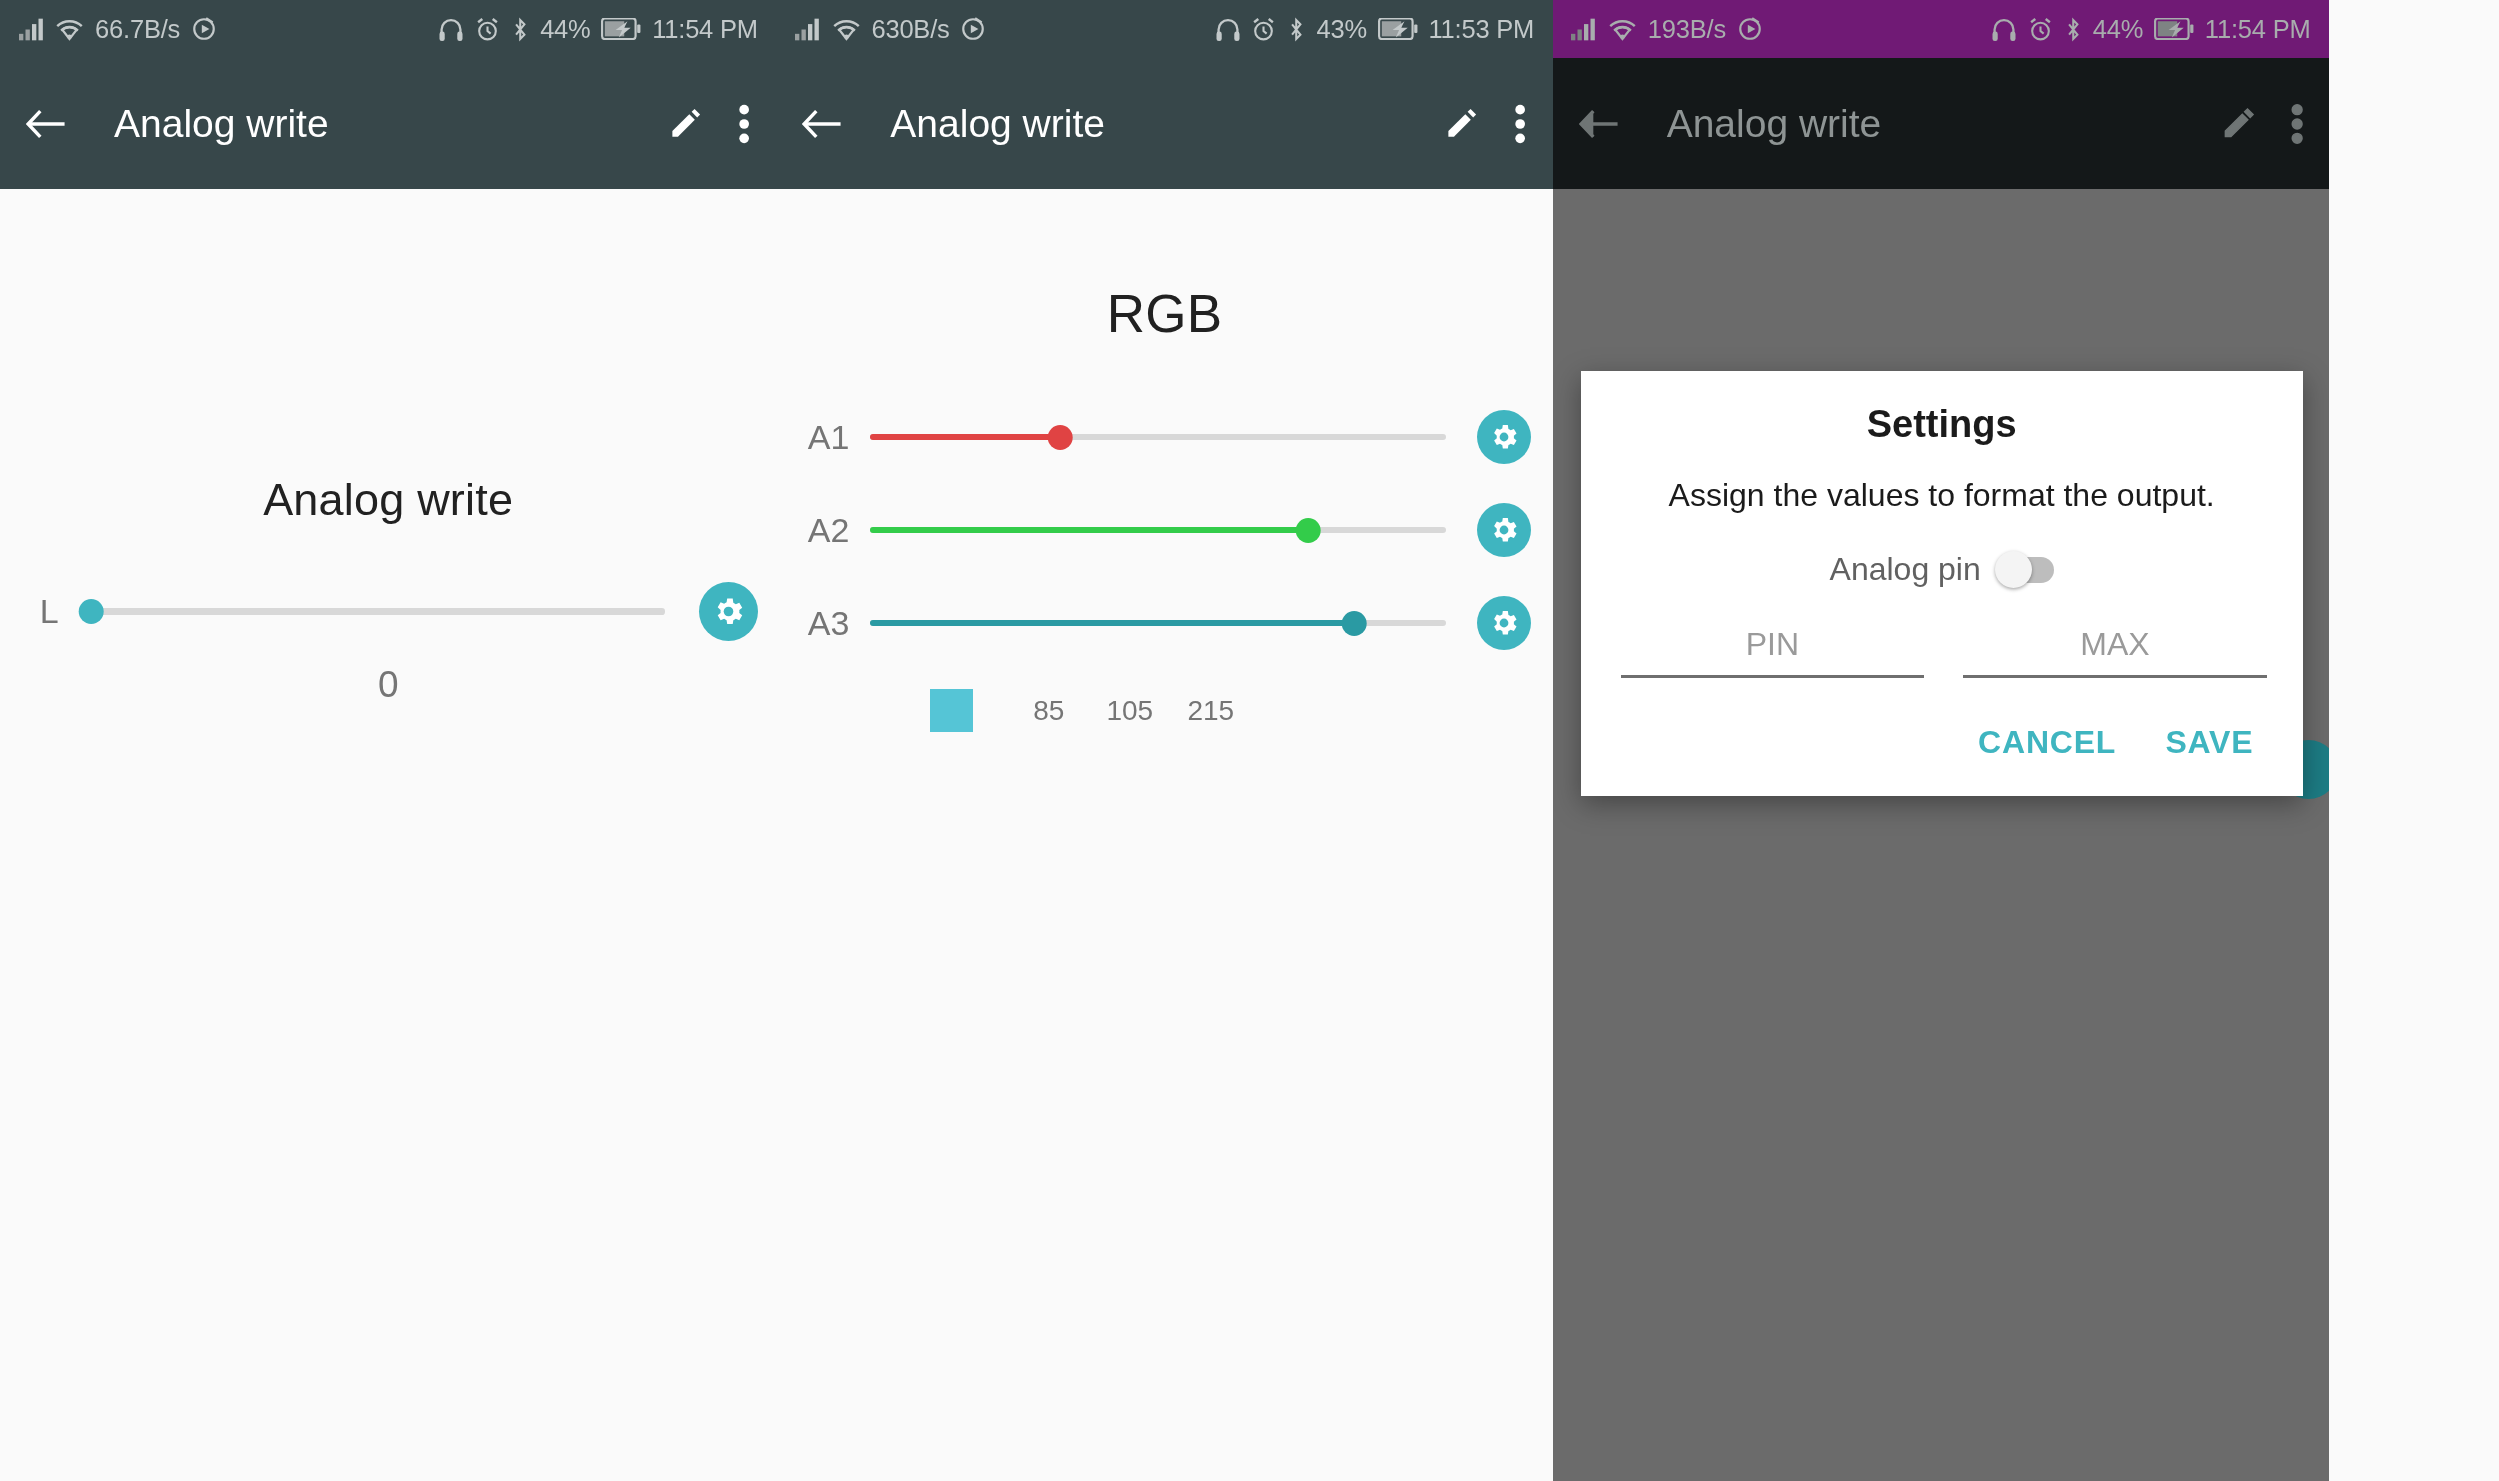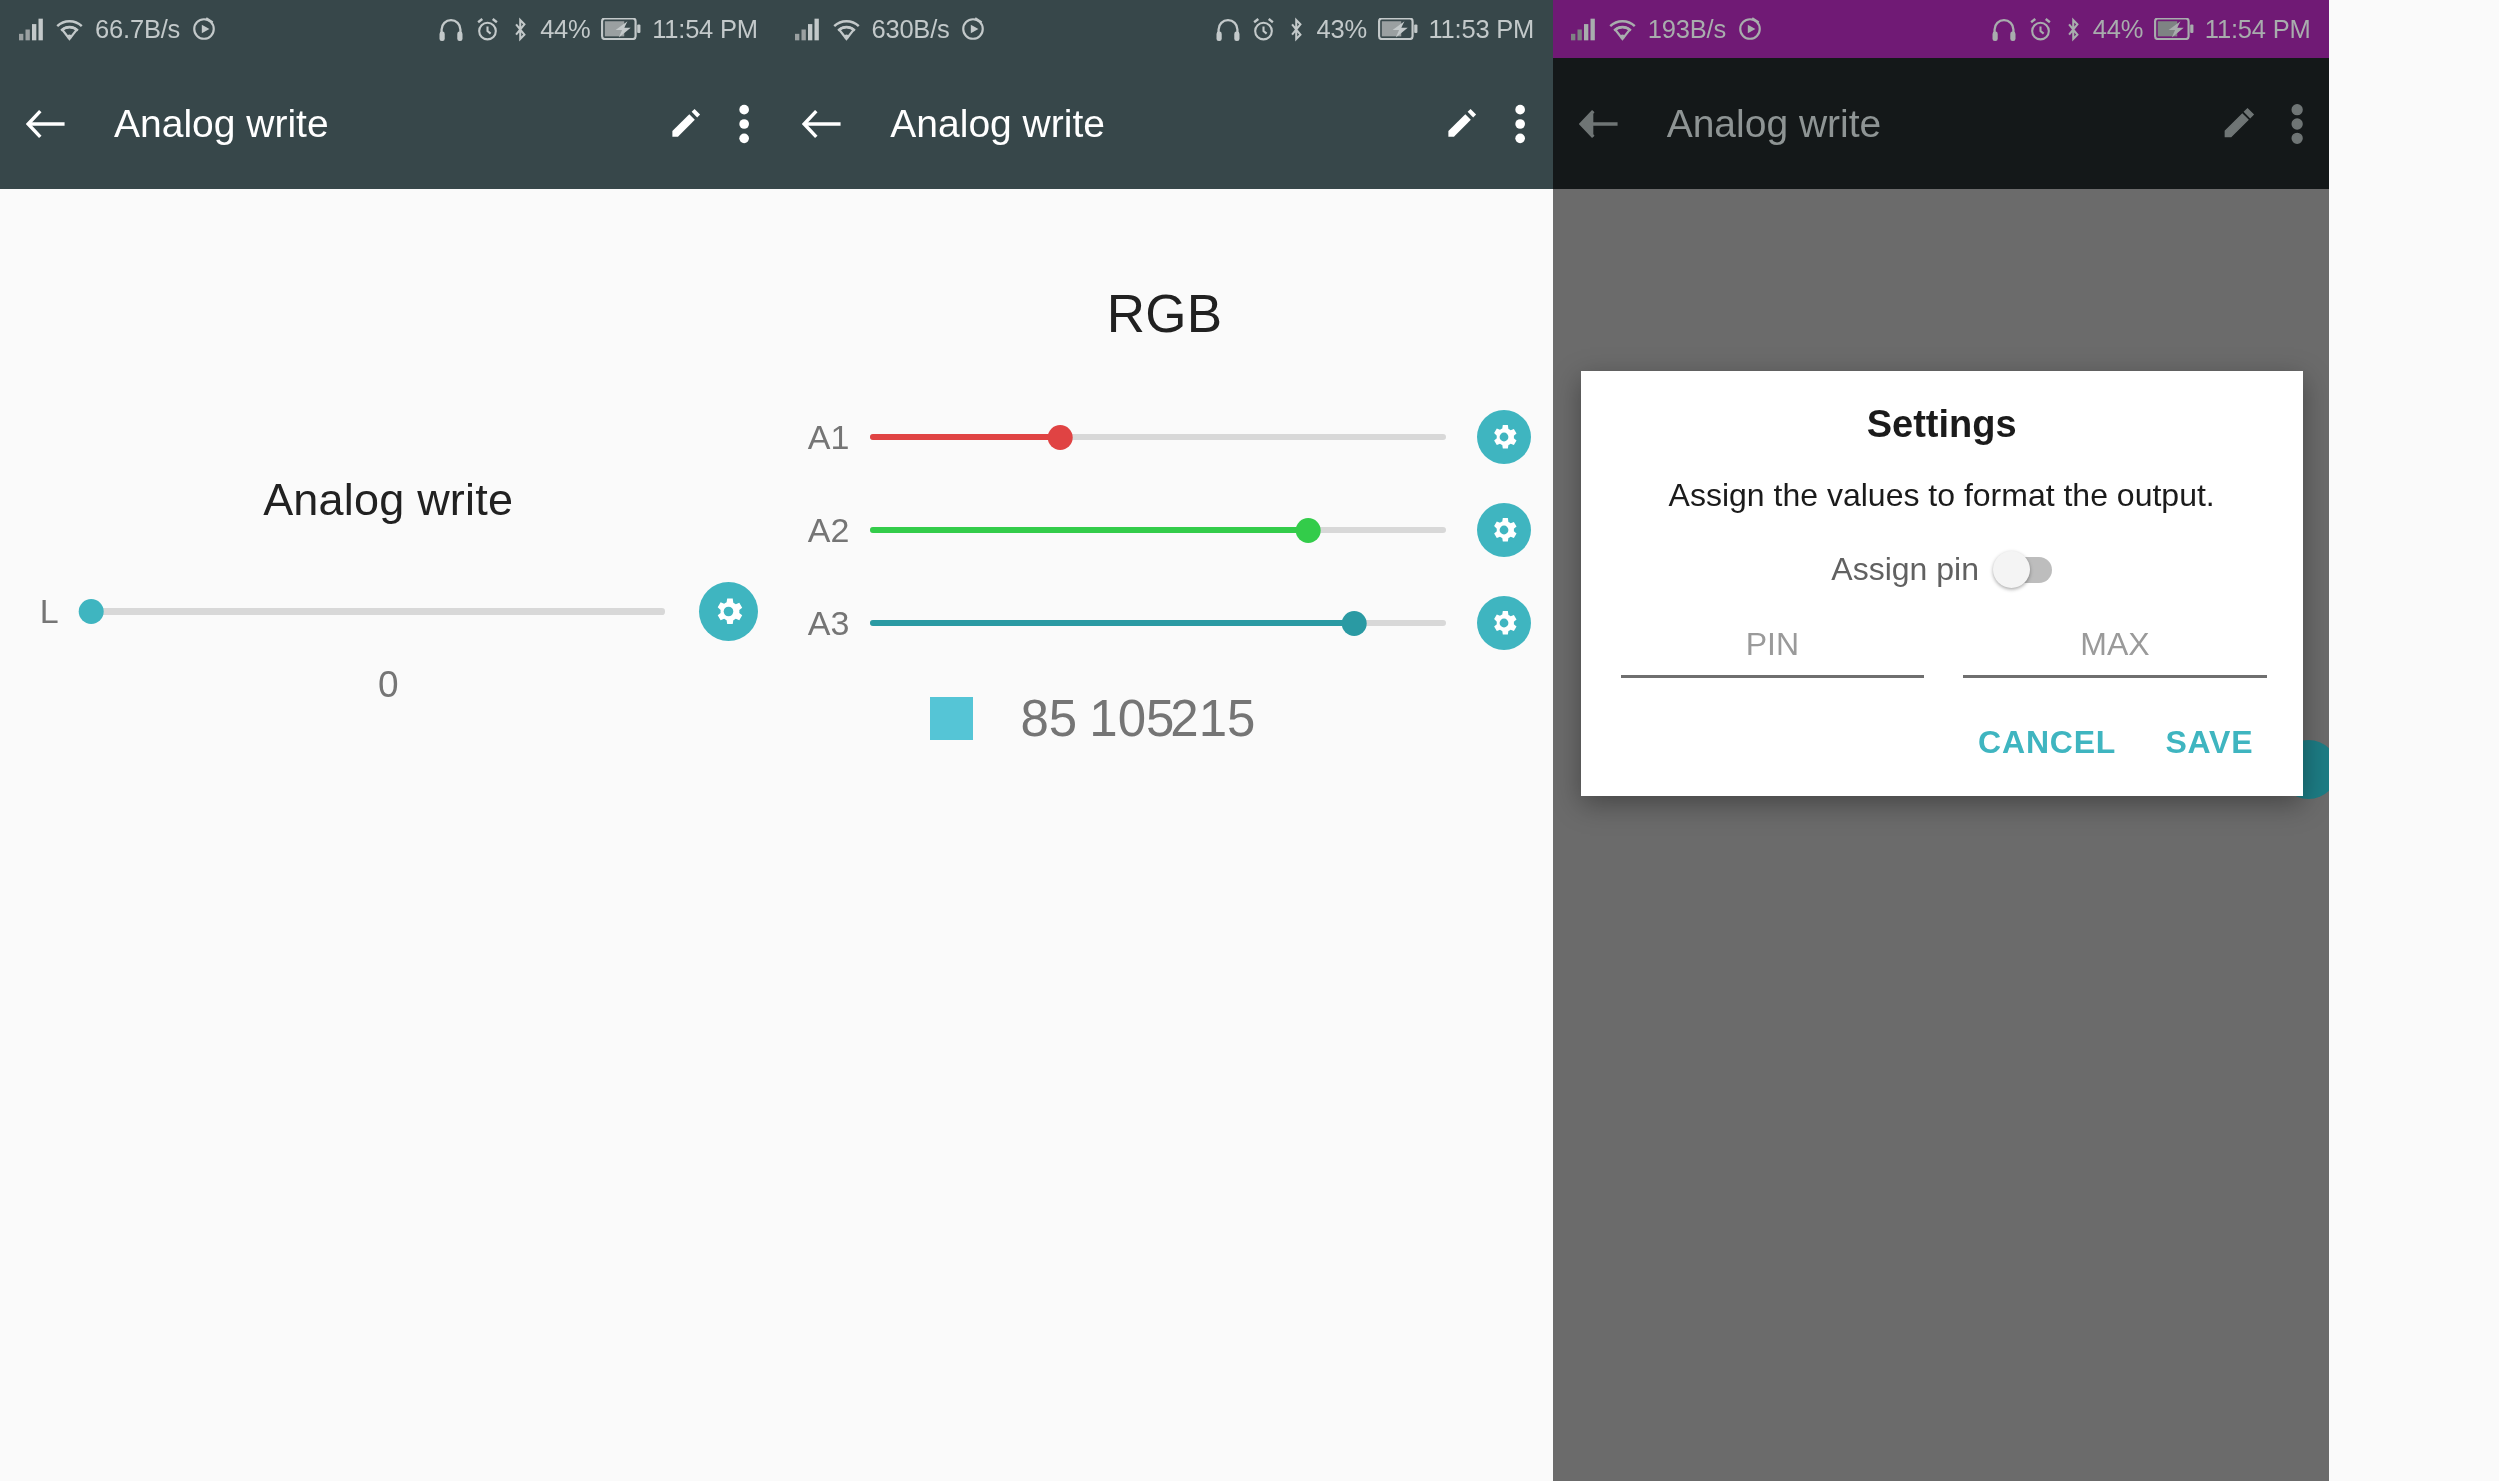--- a/index.html
+++ b/index.html
@@ -98,21 +98,21 @@
   
   .p2-title{font-size:53px;margin-top:94px;}
   .p2-sliders{margin-top:66px;padding:0 21.6px 0 10.8px;}
   .p2-sliders .slider-row{margin-bottom:39px;}
   .p2-readout{
     display:flex;align-items:center;
     margin-top:12.3px;padding-left:154px;gap:0;
   }
   .swatch{width:43px;height:43px;flex:none;}
   .p2-readout .num{
-    color:#757575;font-size:51px;text-align:center;width:81px;
+    color:#757575;font-size:28px;text-align:center;width:81px;
   }
   .p2-readout .num.first{margin-left:35px;}
 
   
   .scrim{position:absolute;inset:0;background:#6b6b6b;}
   .behind{position:absolute;left:0;right:0;top:0;bottom:0;}
   .behind .b-label{
     position:absolute;left:28px;top:572px;
     color:#2a2a2a;font-size:34px;
   }
@@ -528,21 +528,21 @@
       <div class="behind">
         <div class="b-label">L</div>
         <div class="b-gear"></div>
       </div>
 
       <div class="dialog">
         <div class="dlg-title">Settings</div>
         <div class="dlg-msg">Assign the values to format the output.</div>
 
         <div class="dlg-toggle-row">
-          <div class="dlg-toggle-label">Assign pin</div>
+          <div class="dlg-toggle-label">Analog pin</div>
           <div class="switch">
             <div class="knob"></div>
           </div>
         </div>
 
         <div class="dlg-fields">
           <div class="field">
             <input class="inp" type="text" value="" placeholder="PIN" style="">
           </div>
           <div class="field">

